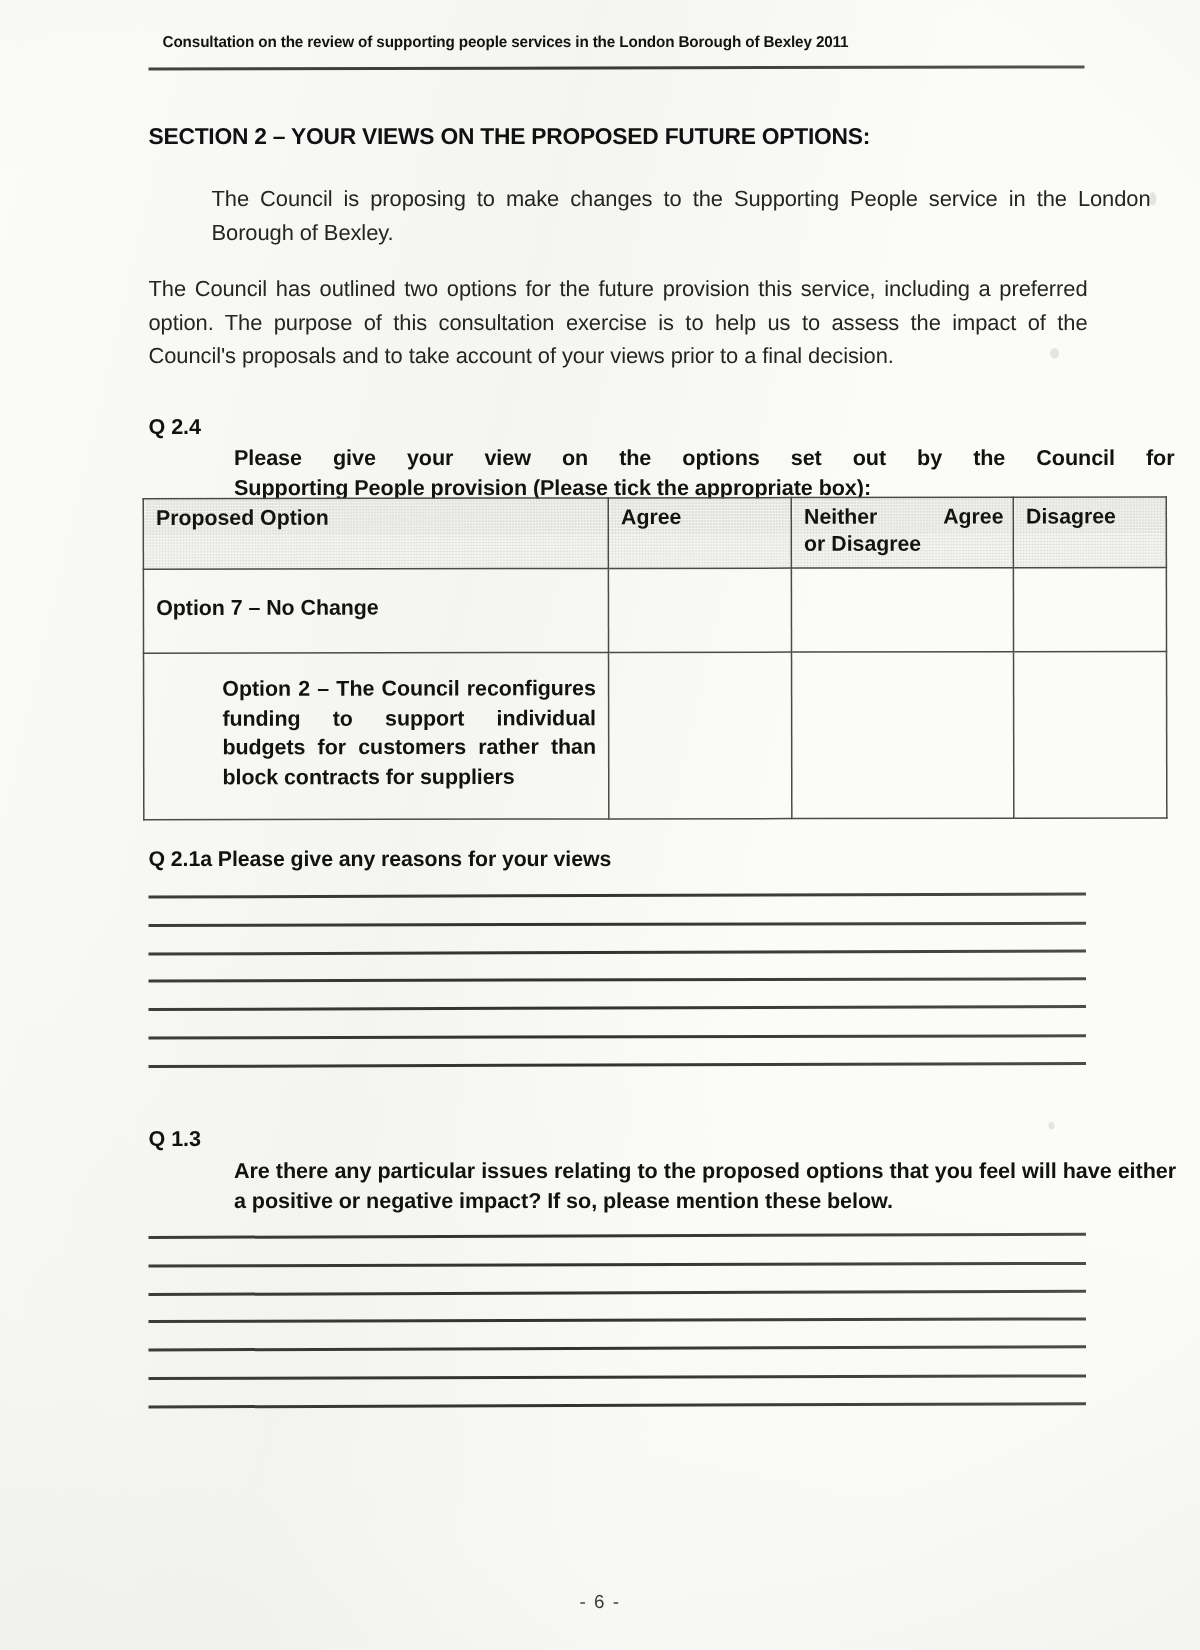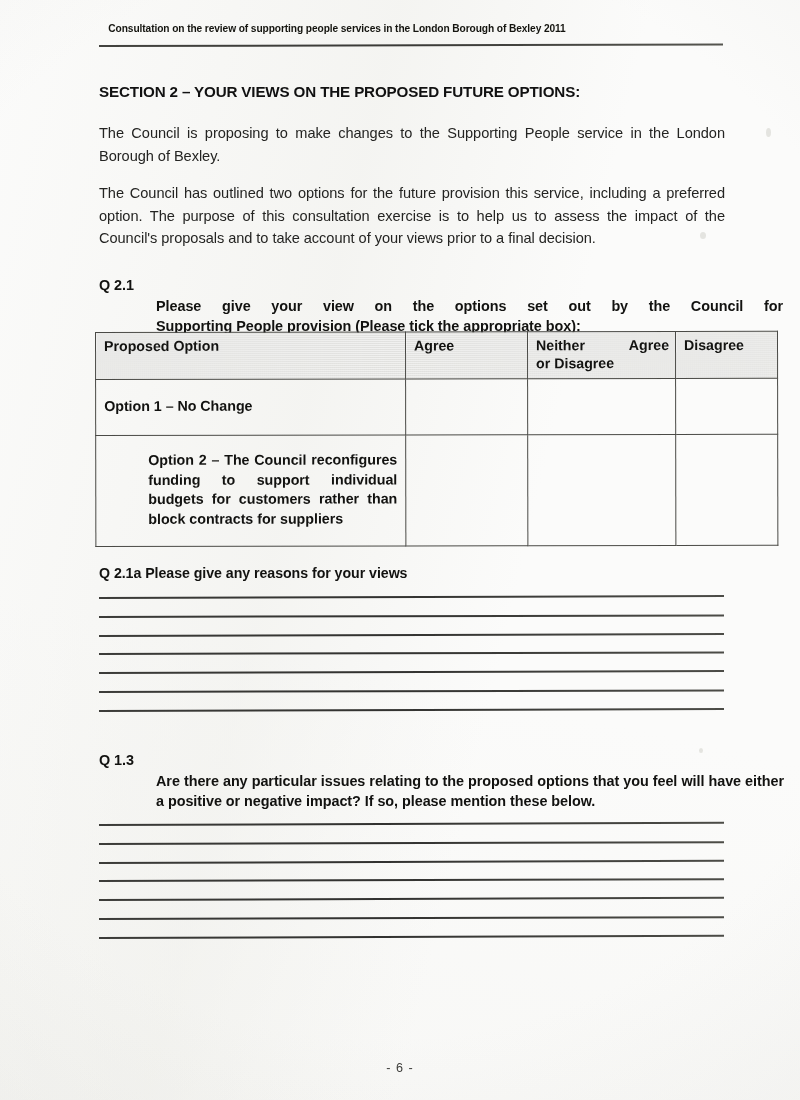--- a/index.html
+++ b/index.html
@@ -84,21 +84,21 @@
   .para {
     position: absolute;
     left: 99px;
     width: 626px;
     font-size: 14.6px;
     line-height: 22.5px;
     text-align: justify;
     color: #242422;
     letter-spacing: -0.05px;
   }
-  .para-1 { top: 122px; }
+  .para-1 { top: 122px; margin-left: 42px; }
   .para-2 { top: 182px; }
 
   
   .question {
     position: absolute;
     font-size: 14.4px;
     font-weight: bold;
     color: #121210;
     line-height: 20.5px;
     letter-spacing: -0.05px;
@@ -265,39 +265,39 @@
     <div class="doc-header-text">Consultation on the review of supporting people services in the London Borough of Bexley 2011</div>
   </div>
   <div class="header-rule"></div>
 
   <div class="section-heading">SECTION 2 – YOUR VIEWS ON THE PROPOSED FUTURE OPTIONS:</div>
 
   <div class="para para-1">The Council is proposing to make changes to the Supporting People service in the London Borough of Bexley.</div>
   <div class="para para-2">The Council has outlined two options for the future provision this service, including a preferred option. The purpose of this consultation exercise is to help us to assess the impact of the Council's proposals and to take account of your views prior to a final decision.</div>
 
   <div class="question q21">
-    <span class="q-num">Q 2.1</span><span class="q-line1">Please give your view on the options set out by the Council for</span><span>Supporting People provision (Please tick the appropriate box):</span>
+    <span class="q-num">Q 2.4</span><span class="q-line1">Please give your view on the options set out by the Council for</span><span>Supporting People provision (Please tick the appropriate box):</span>
   </div>
 
   <table class="options-table">
     <thead>
       <tr>
         <th class="col-option">Proposed Option</th>
         <th class="col-agree">Agree</th>
         <th class="col-neither th-neither">
           <span class="th-l1">Neither   Agree</span>
           <span class="th-l2">or Disagree</span>
         </th>
         <th class="col-disagree">Disagree</th>
       </tr>
     </thead>
     <tbody>
       <tr class="row-opt1">
         <td>
-          <div class="opt-label">Option 1 – No Change</div>
+          <div class="opt-label">Option 7 – No Change</div>
         </td>
         <td class="tick-cell"></td>
         <td class="tick-cell"></td>
         <td class="tick-cell"></td>
       </tr>
       <tr class="row-opt2">
         <td>
           <div class="opt-label">
             <span class="ol">Option 2 – The Council reconfigures</span>
             <span class="ol">funding to support individual</span>

